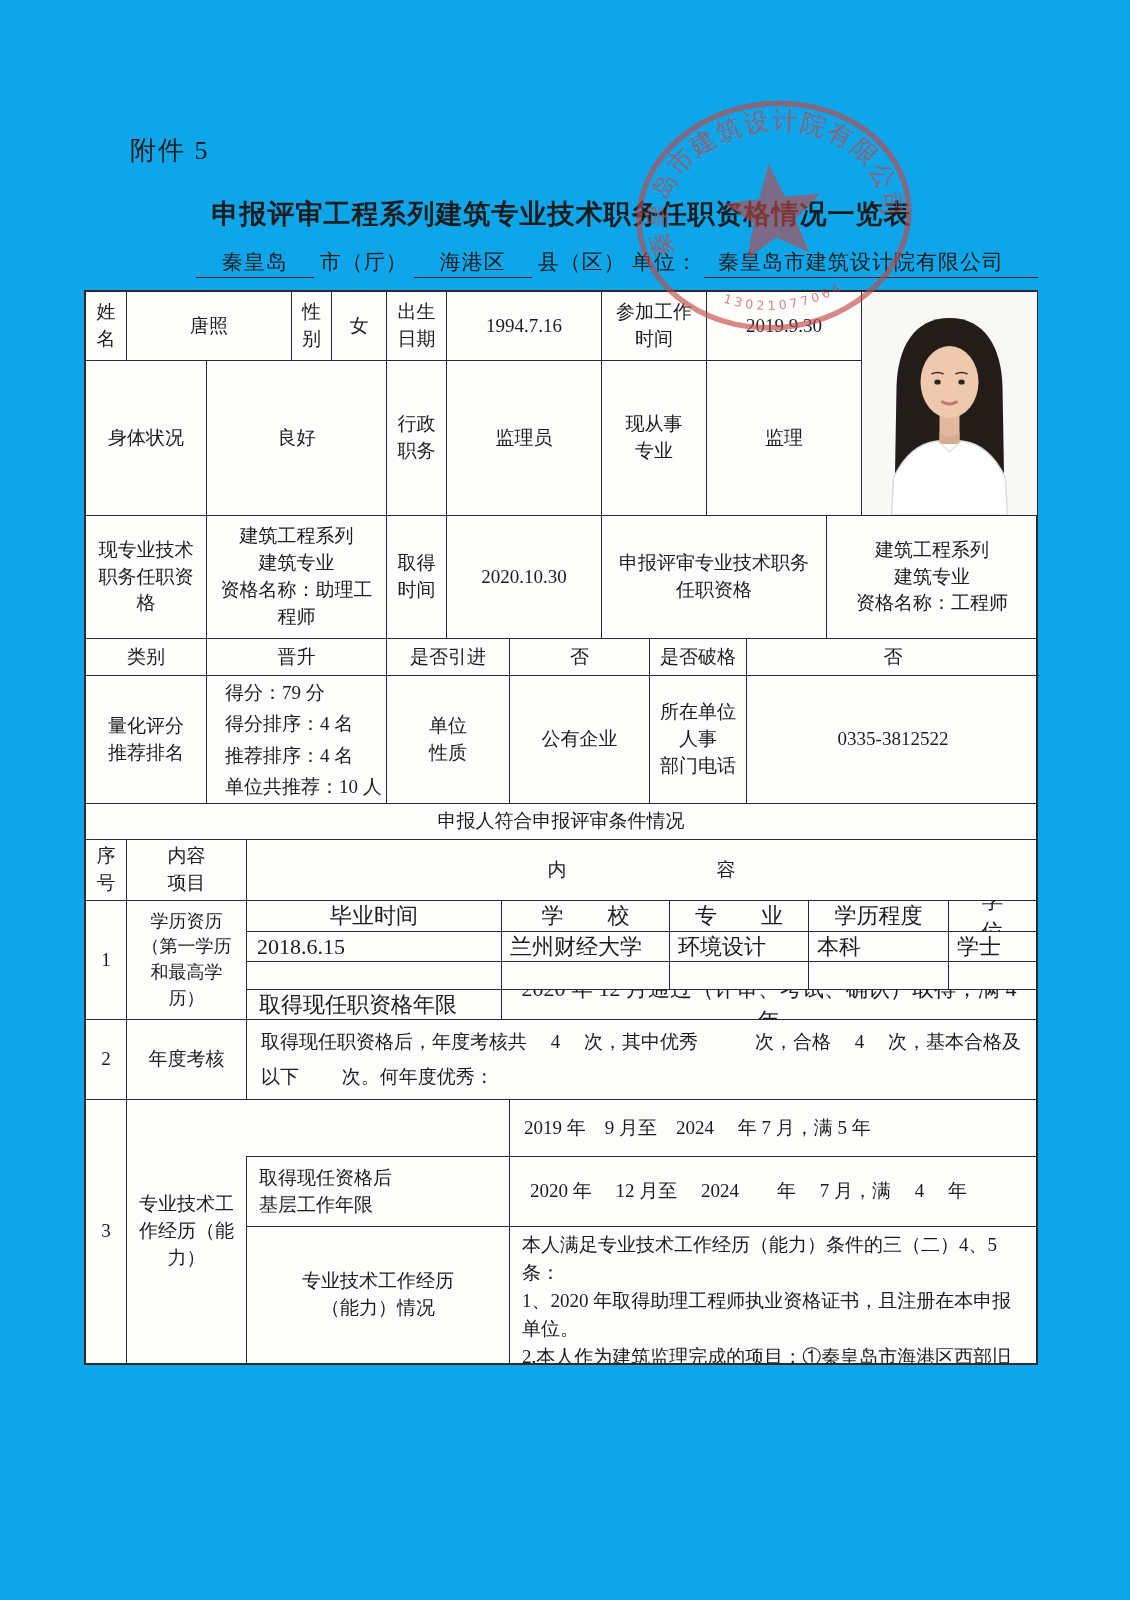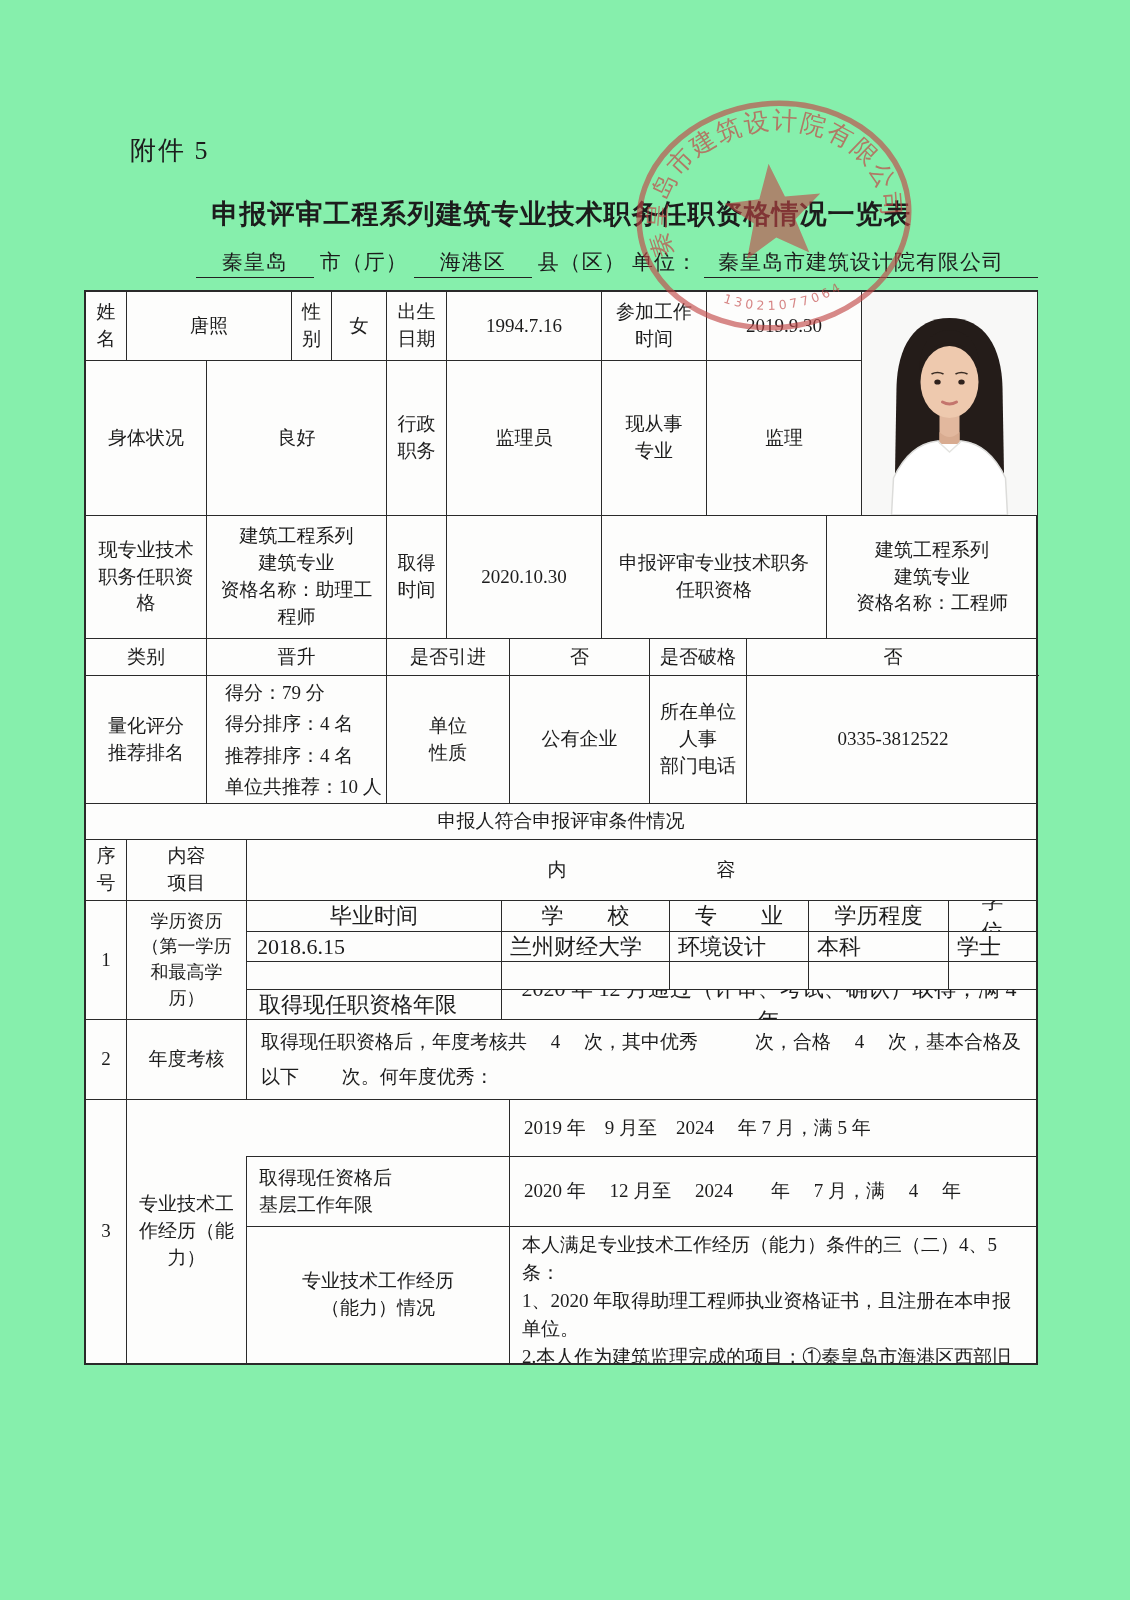--- a/index.html
+++ b/index.html
@@ -1,17 +1,17 @@
 <!DOCTYPE html>
 <html><head>
 <meta charset="utf-8">
 <style>
   html,body{margin:0;padding:0;background:#e9e9e9;}
   .page{
-    position:relative;width:1130px;height:1600px;background:#86efac;
+    position:relative;width:1130px;height:1600px;background:#0ea5e9;
     font-family:"Liberation Serif","DejaVu Serif",serif;color:#1c1c1c;
     overflow:hidden;margin:0 auto;
   }
   .attachment{position:absolute;left:130px;top:133px;font-size:26px;letter-spacing:2px;}
   .title{position:absolute;left:85px;top:196px;width:953px;text-align:center;
     font-size:27px;font-weight:bold;letter-spacing:1px;}
   .orgline{position:absolute;left:85px;top:248px;width:953px;text-align:right;
     font-size:21px;letter-spacing:1px;white-space:nowrap;}
   .orgline .u{border-bottom:1.8px solid #222;padding:0 26px 3px 26px;}
   .orgline .u2{border-bottom:1.8px solid #222;padding:0 34px 3px 14px;}
@@ -198,21 +198,21 @@
     <div class="sec" style="grid-template-columns:40px 120px 263px 527px;grid-template-rows:56px 70px 137px;">
       <div class="c cf" style="grid-column:1;grid-row:1/4;">3</div>
       <div class="c" style="grid-column:2;grid-row:1/4;">专业技术工
 作经历（能
 力）</div>
 
       <div class="c left" style="grid-column:4;grid-row:1;padding-left:14px;">2019 年　9 月至　2024　 年 7 月，满 5 年</div>
 
       <div class="c bt left" style="grid-column:3;grid-row:2;padding-left:12px;">取得现任资格后
 基层工作年限</div>
-      <div class="c bt left" style="grid-column:4;grid-row:2;padding-left:14px;">2020 年　 12 月至　 2024　　年　 7 月，满　 4　 年</div>
+      <div class="c bt left" style="grid-column:4;grid-row:2;padding-left:20px;">2020 年　 12 月至　 2024　　年　 7 月，满　 4　 年</div>
 
       <div class="c bt" style="grid-column:3;grid-row:3;">专业技术工作经历
 （能力）情况</div>
       <div class="c bt left" style="grid-column:4;grid-row:3;padding:4px 12px;line-height:1.48;align-items:flex-start;">本人满足专业技术工作经历（能力）条件的三（二）4、5 条：
 1、2020 年取得助理工程师执业资格证书，且注册在本申报单位。
 2.本人作为建筑监理完成的项目：①秦皇岛市海港区西部旧城改造项目山东堡地块一期（二区）三标段 15#住宅楼、20#住宅楼（大型）②宏兴如是海国际滨海度假区地块三（大型）</div>
     </div>
 
   </div>
 </div>

